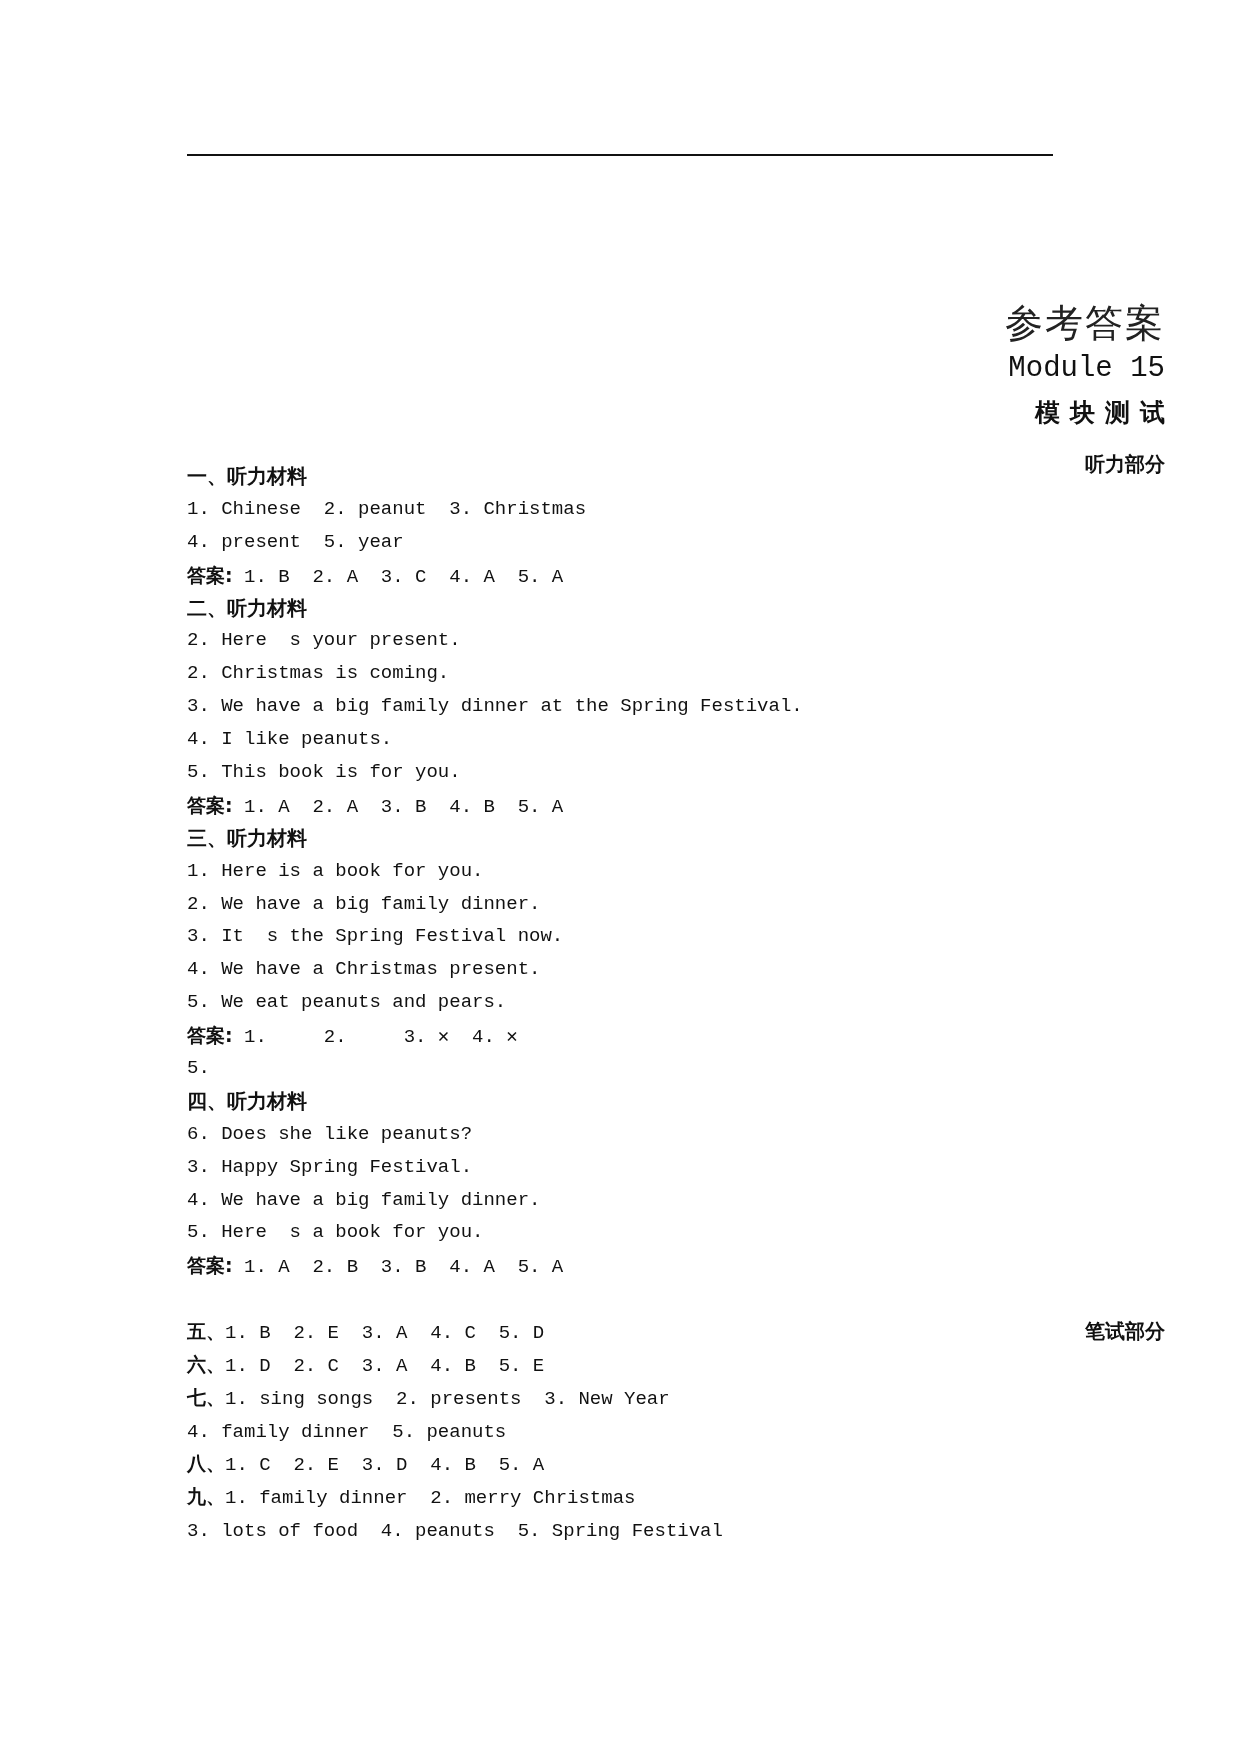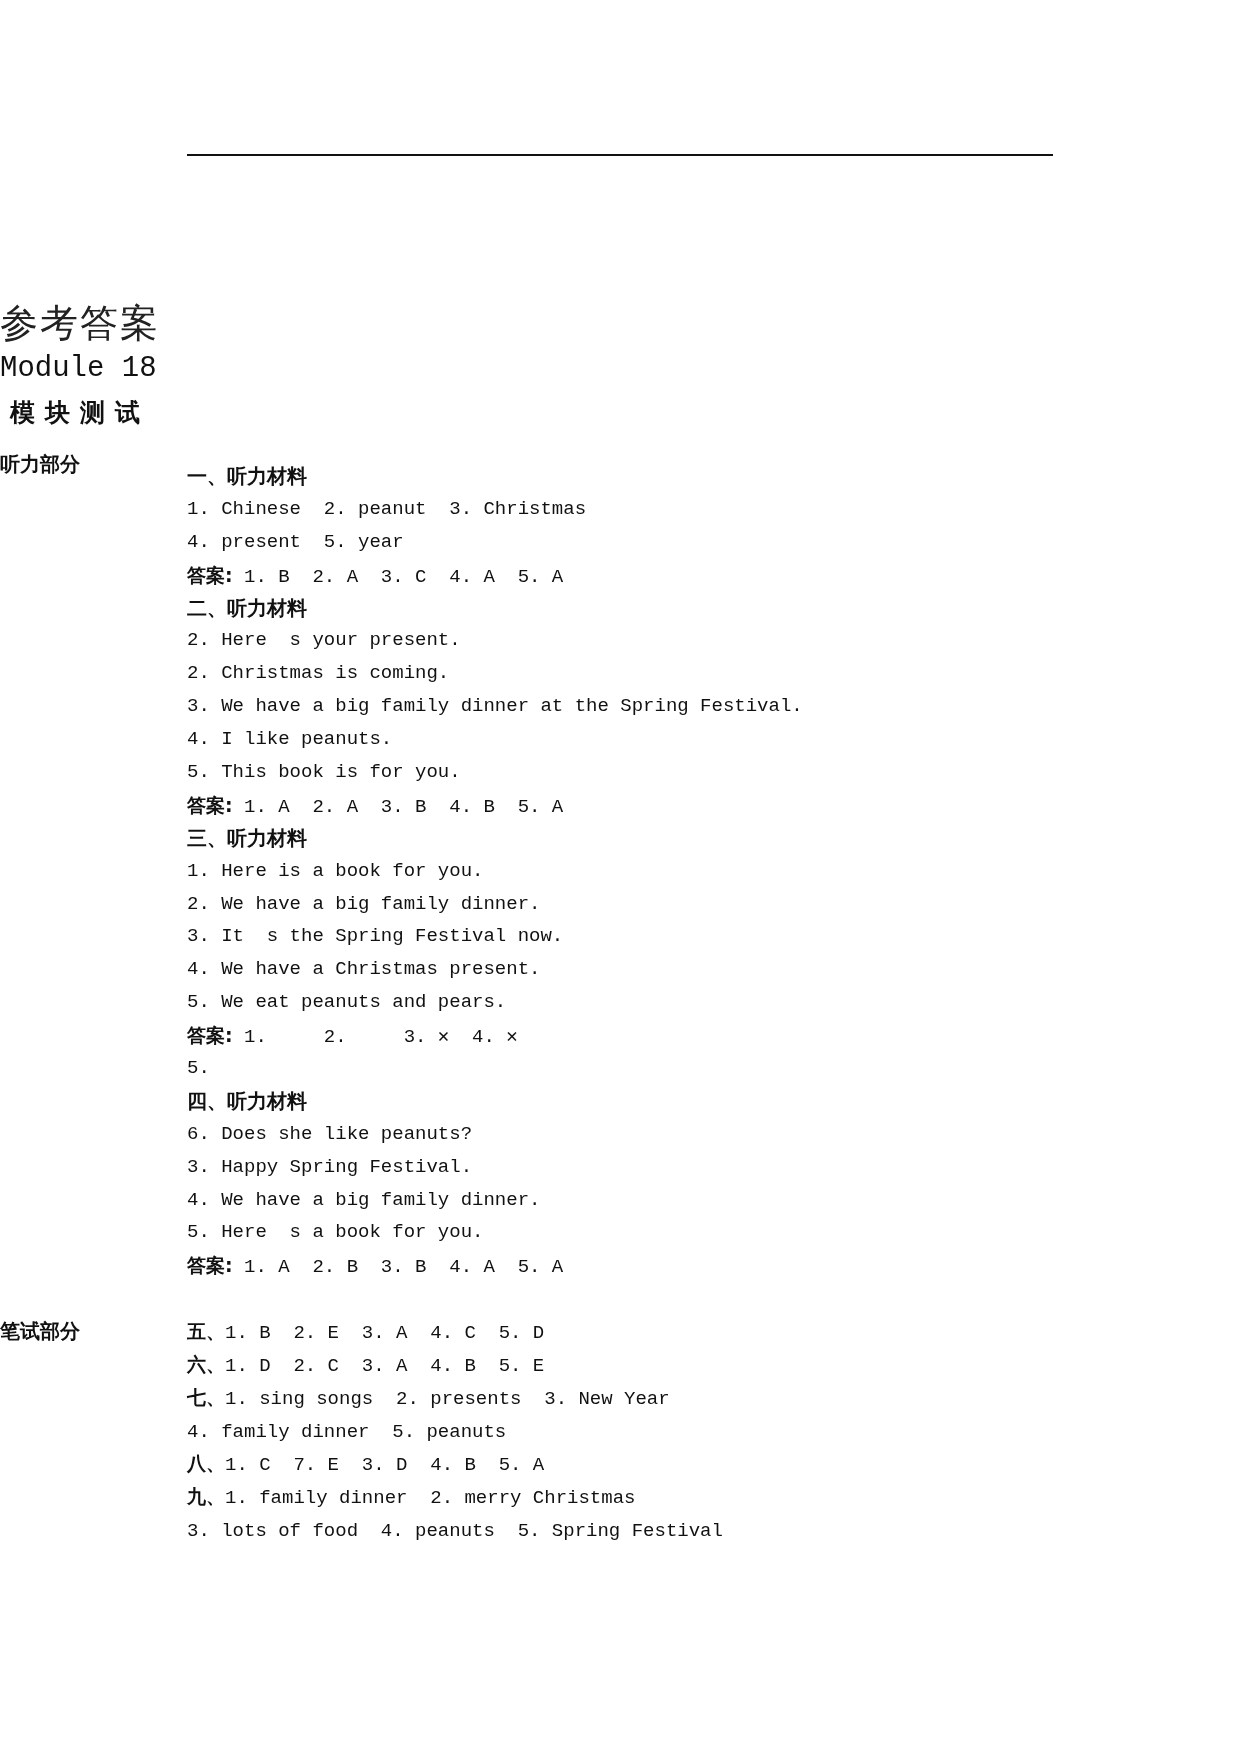--- a/index.html
+++ b/index.html
@@ -1,37 +1,37 @@
 <!DOCTYPE html>
 <html><head>
   <meta charset="utf-8">
   <style>
     html, body { margin: 0; padding: 0; background: #ffffff; }
     body { width: 1239px; height: 1753px; position: relative; overflow: hidden; color: #111; }
     .rule { position: absolute; left: 187px; top: 154px; width: 866px; height: 0; border-top: 2px solid #111; }
-    .center { position: absolute; left: 0; width: 1149px; text-align: left; }
+    .center { position: absolute; left: 16px; width: 1149px; text-align: right; }
     .title-cn { top: 298px; font-family: "DejaVu Serif", serif; font-size: 38px; letter-spacing: 2px; color: #222; }
     .title-en { top: 352px; font-family: "Liberation Mono", monospace; font-size: 29px; color: #111; }
     .title-sub { top: 396px; font-family: "DejaVu Sans", sans-serif; font-size: 25px; font-weight: bold; letter-spacing: 10px; padding-left: 10px; }
     .part { font-family: "DejaVu Sans", sans-serif; font-size: 20px; font-weight: bold; }
     .part.listen { top: 432px; margin-top: 19px; }
     .part.written { top: 1318px; }
     .body { position: absolute; left: 187px; top: 460px; width: 900px; }
     .line { height: 32.9px; line-height: 32.9px; font-family: "Liberation Mono", monospace; font-size: 19px; white-space: pre; }
     .line .cn { font-family: "DejaVu Sans", sans-serif; font-size: 19px; font-weight: bold; }
     .line.heading { font-family: "DejaVu Sans", sans-serif; font-weight: bold; font-size: 20px; }
     .line.spacer { height: 32.9px; }
   </style>
 </head>
 <body>
 
 <div class="rule"></div>
 
 <div class="center title-cn">参考答案</div>
-<div class="center title-en">Module 18</div>
+<div class="center title-en">Module 15</div>
 <div class="center title-sub">模块测试</div>
 <div class="center part listen">听力部分</div>
 
 <div class="body">
 
   <div class="line heading">一、听力材料</div>
   <div class="line">1. Chinese  2. peanut  3. Christmas</div>
   <div class="line">4. present  5. year</div>
   <div class="line"><span class="cn">答案:</span><span> 1. B  2. A  3. C  4. A  5. A</span></div>
 
@@ -58,18 +58,18 @@
   <div class="line">4. We have a big family dinner.</div>
   <div class="line">5. Here  s a book for you.</div>
   <div class="line"><span class="cn">答案:</span><span> 1. A  2. B  3. B  4. A  5. A</span></div>
 
   <div class="line spacer"></div>
 
   <div class="line"><span class="cn">五、</span><span>1. B  2. E  3. A  4. C  5. D</span></div>
   <div class="line"><span class="cn">六、</span><span>1. D  2. C  3. A  4. B  5. E</span></div>
   <div class="line"><span class="cn">七、</span><span>1. sing songs  2. presents  3. New Year</span></div>
   <div class="line"><span class="cn"></span><span>4. family dinner  5. peanuts</span></div>
-  <div class="line"><span class="cn">八、</span><span>1. C  7. E  3. D  4. B  5. A</span></div>
+  <div class="line"><span class="cn">八、</span><span>1. C  2. E  3. D  4. B  5. A</span></div>
   <div class="line"><span class="cn">九、</span><span>1. family dinner  2. merry Christmas</span></div>
   <div class="line"><span class="cn"></span><span>3. lots of food  4. peanuts  5. Spring Festival</span></div>
 </div>
 
 <div class="center part written">笔试部分</div>
 
 </body></html>

